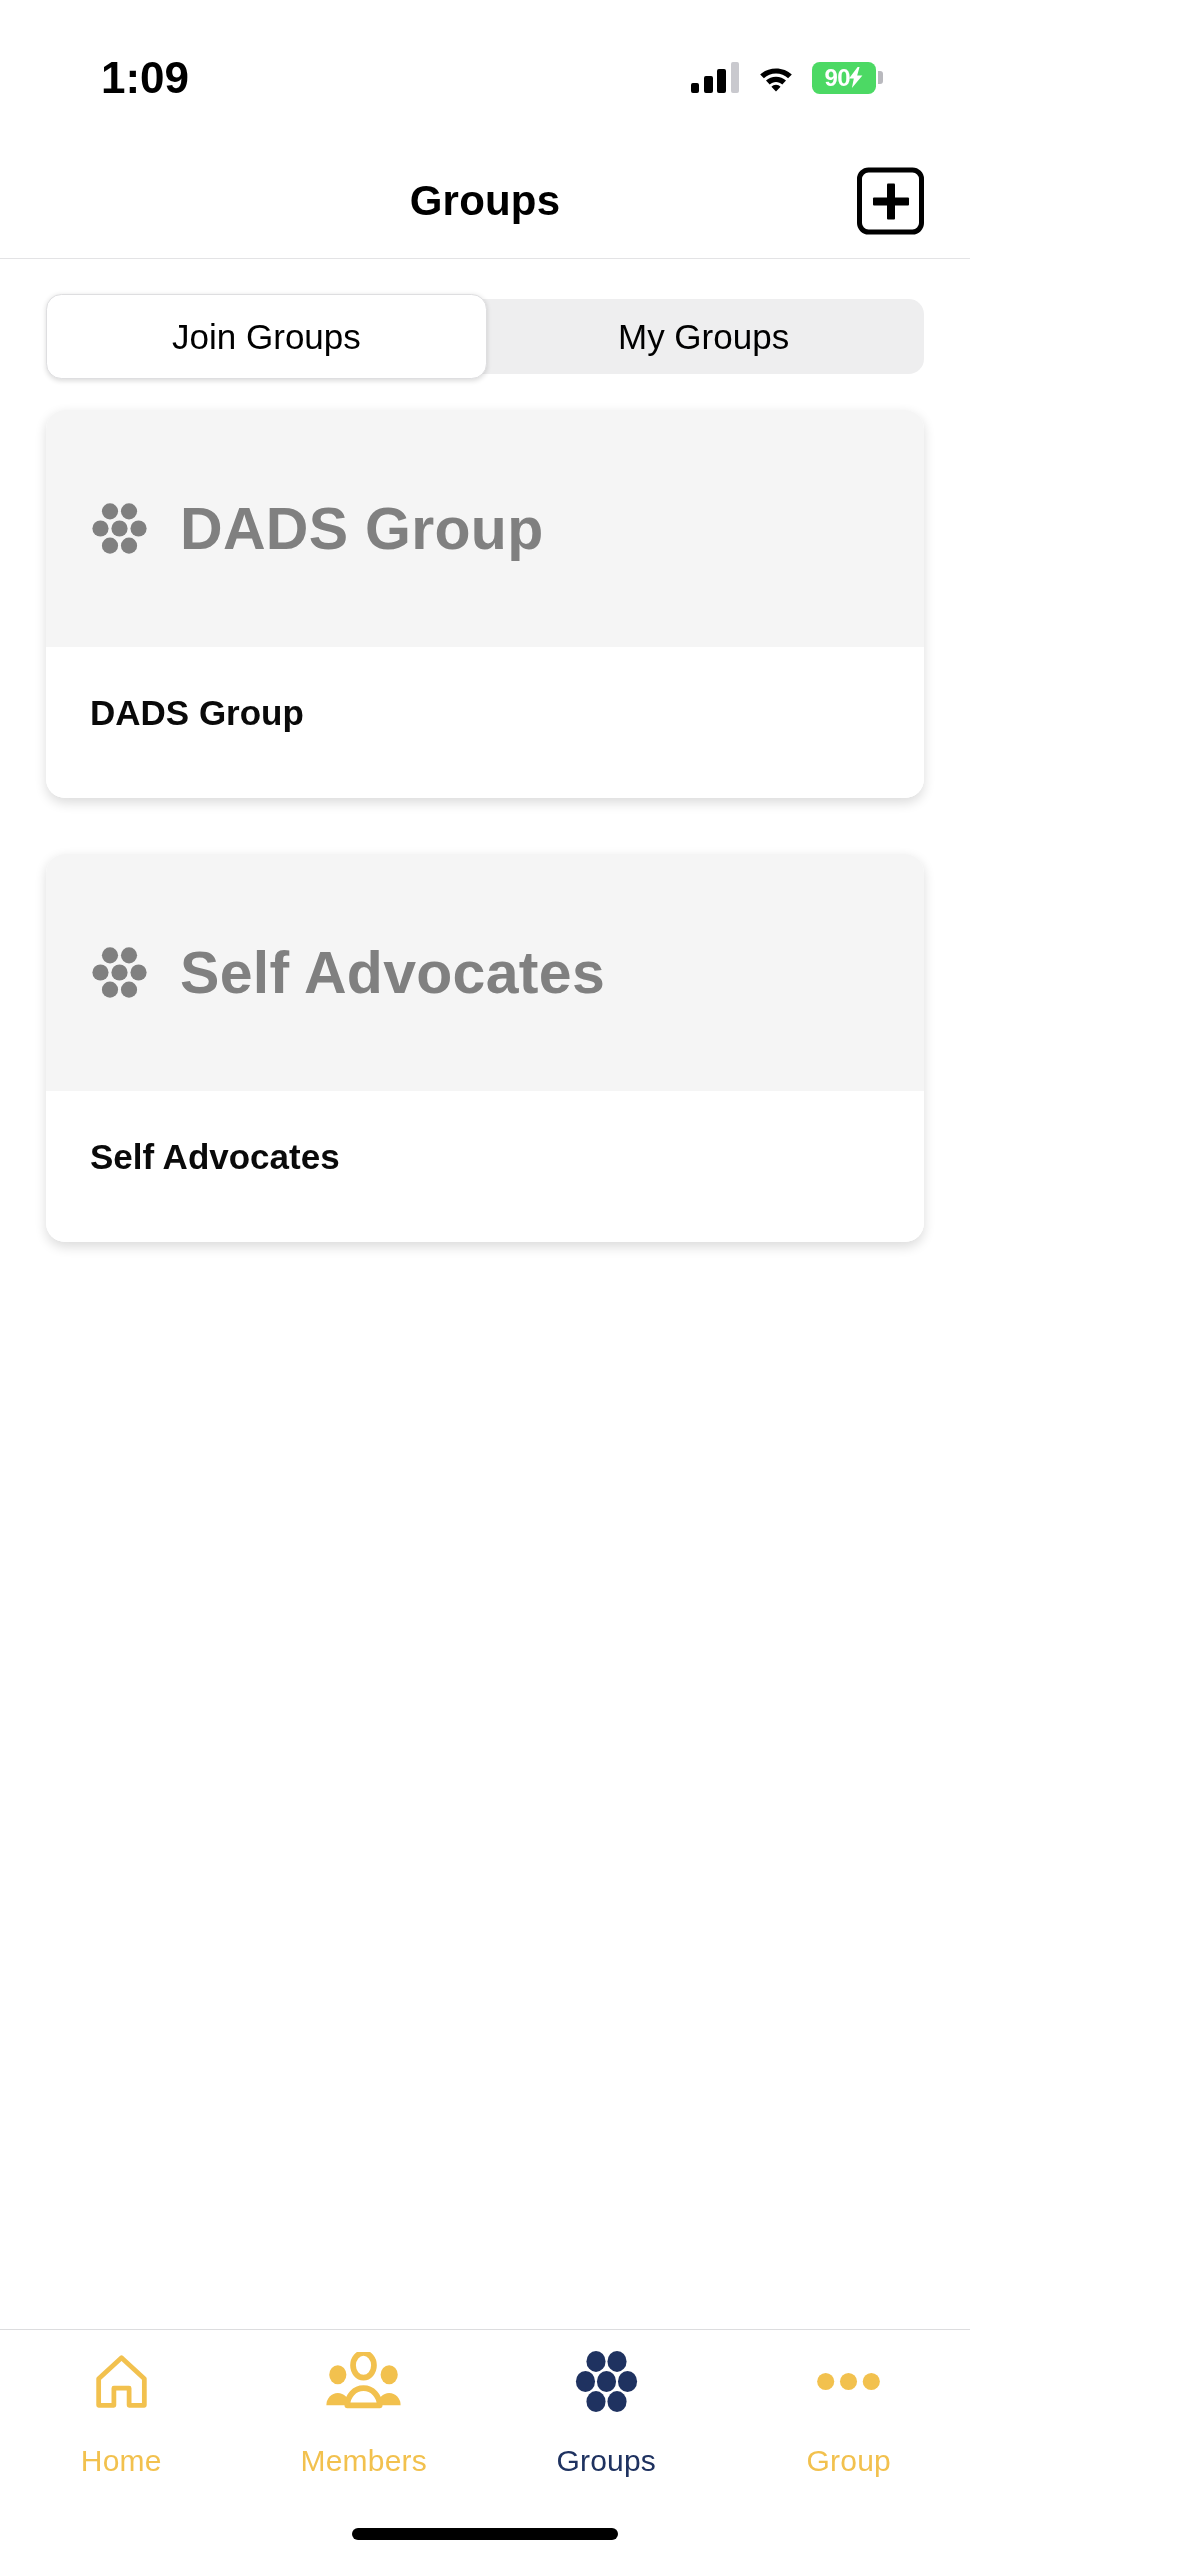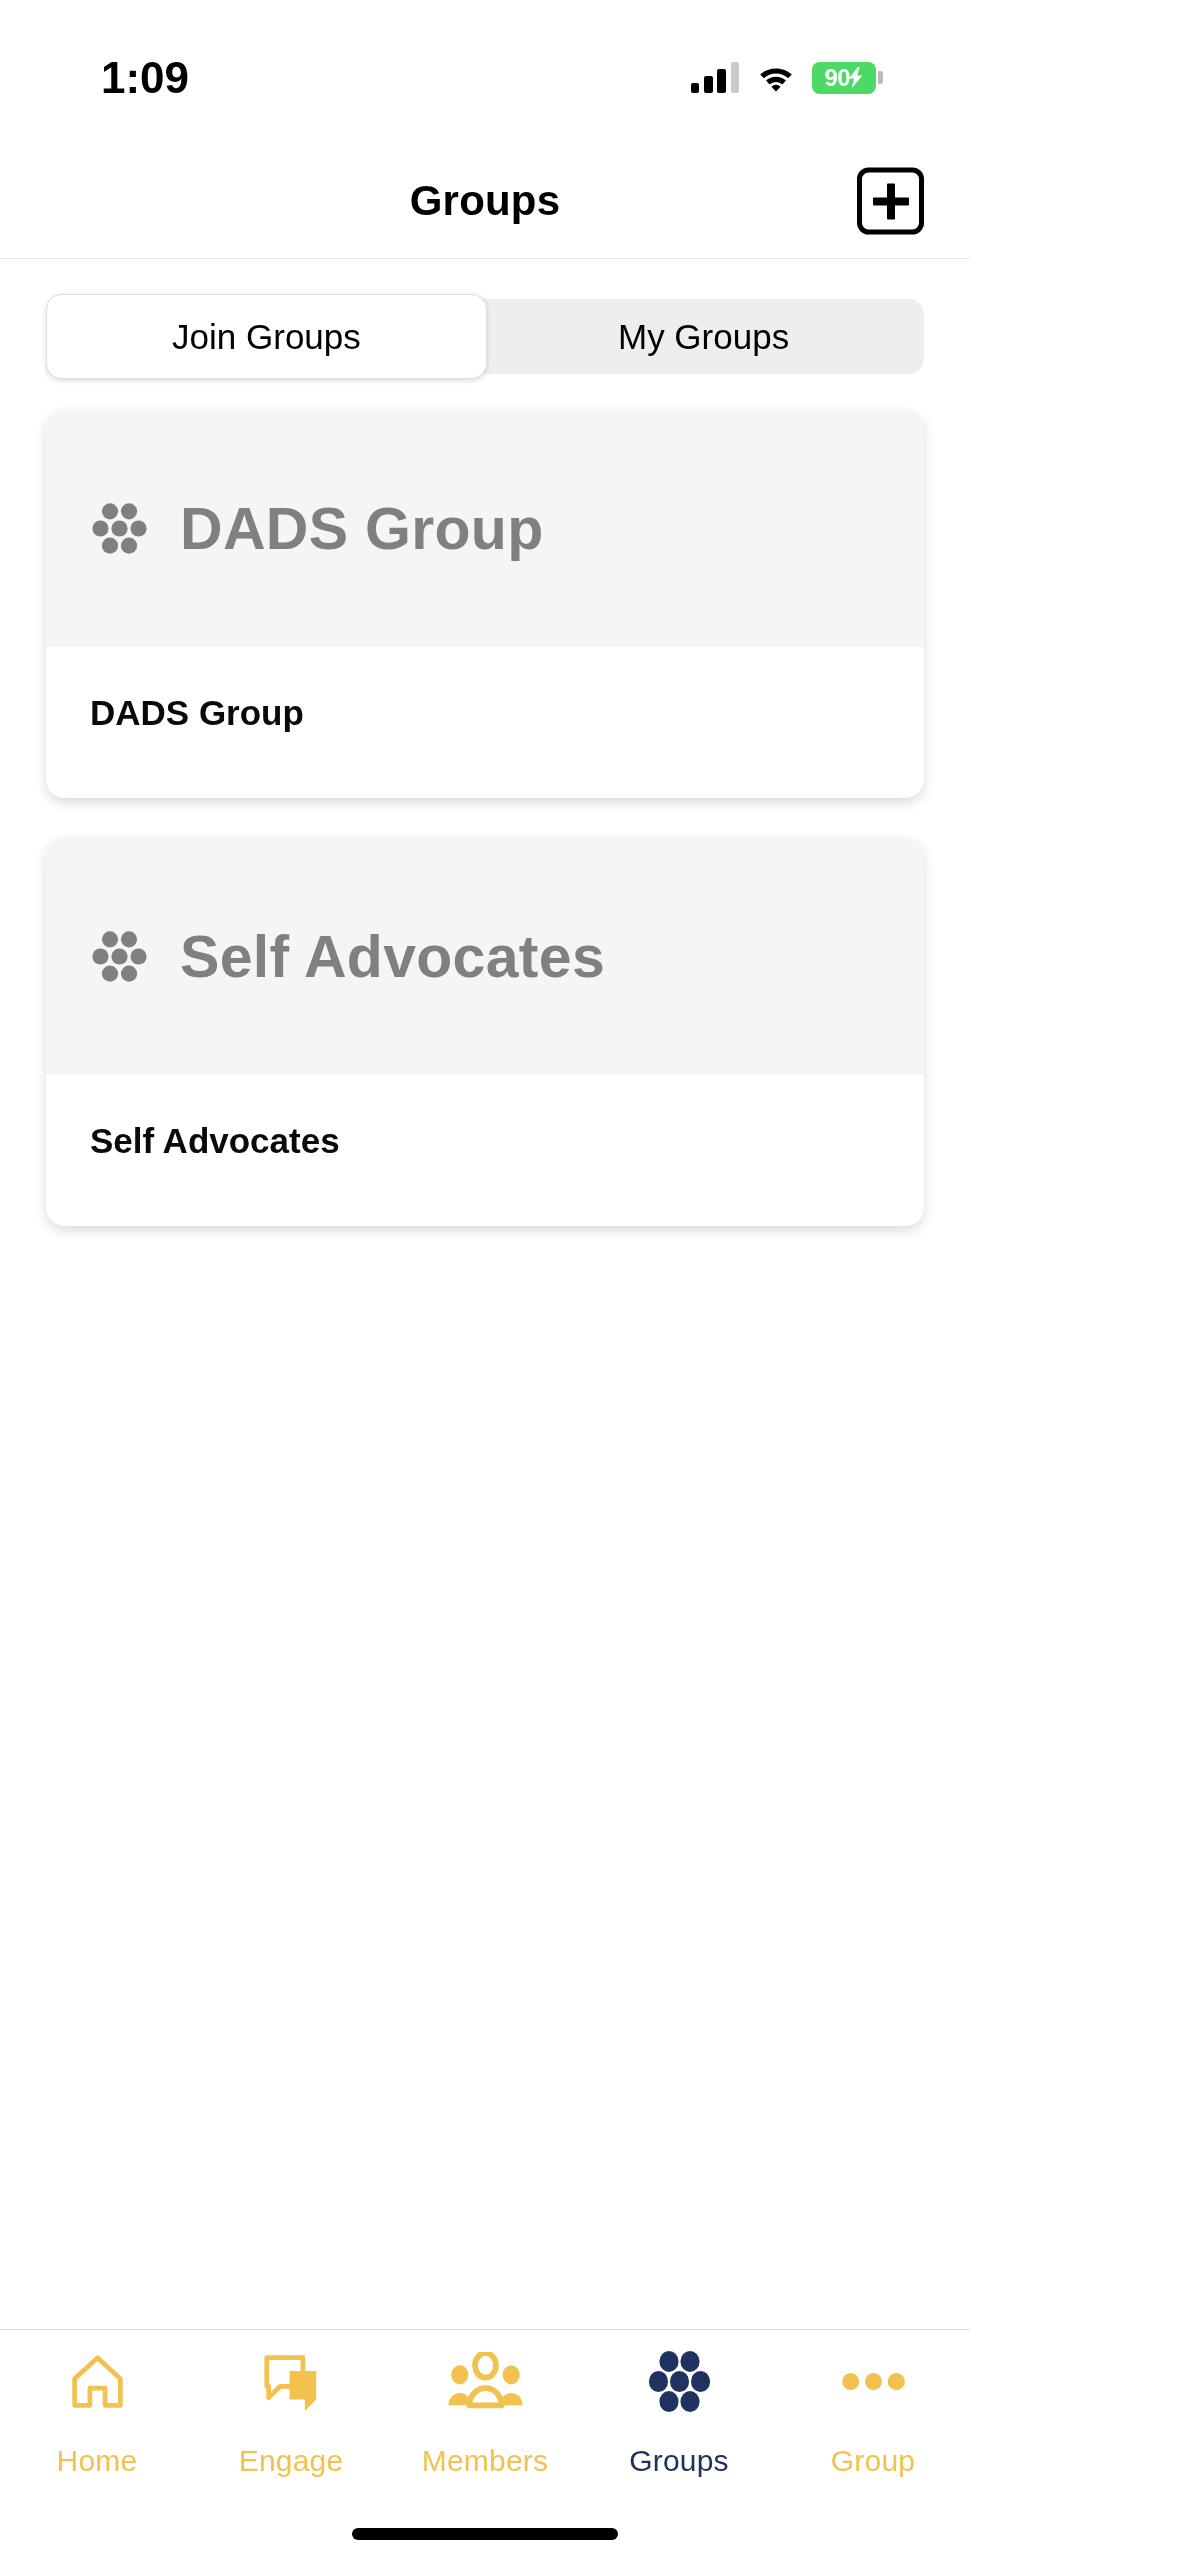--- a/index.html
+++ b/index.html
@@ -168,21 +168,21 @@
     box-shadow: 0 1.9px 5.8px rgba(0,0,0,0.14);
     margin: -4.8px -3.8px -4.8px 0;
     z-index: 2;
   }
 
   
   .cards {
     padding: 36px 46px 0 46px;
     display: flex;
     flex-direction: column;
-    gap: 40px;
+    gap: 56px;
   }
   .group-card {
     border-radius: 19px;
     background: #ffffff;
     box-shadow: 0 4.8px 11.5px rgba(0,0,0,0.14);
     overflow: hidden;
   }
   .card-header {
     background: #f5f5f5;
     height: 237px;
@@ -355,29 +355,20 @@
 
     <div class="tab">
       <span class="tab-icon">
         <svg width="59" height="59" viewBox="0 0 62 62">
           <path d="M31 6 L55 28 L55 56 L39 56 L39 38 L23 38 L23 56 L7 56 L7 28 Z" fill="none" stroke="#F2C14E" stroke-width="5" stroke-linejoin="round"></path>
         </svg>
       </span>
       <span class="tab-label">Home</span>
     </div>
 
-    <div class="tab">
-      <span class="tab-icon">
-        <svg width="61" height="59" viewBox="0 0 64 62">
-          <path d="M6 6 H44 V36 H20 L8 48 V36 H6 Z" fill="none" stroke="#F2C14E" stroke-width="5" stroke-linejoin="round"></path>
-          <path d="M30 20 H58 V50 L46 62 V50 H30 Z" fill="#F2C14E"></path>
-        </svg>
-      </span>
-      <span class="tab-label">Engage</span>
-    </div>
 
     <div class="tab">
       <span class="tab-icon">
         <svg width="75" height="59" viewBox="0 0 78 62">
           <ellipse cx="39" cy="14" rx="11" ry="13" fill="none" stroke="#F2C14E" stroke-width="6"></ellipse>
           <path d="M22 56 A17 18 0 0 1 56 56 Z" fill="none" stroke="#F2C14E" stroke-width="6" stroke-linejoin="round"></path>
           <ellipse cx="12" cy="24" rx="9" ry="10" fill="#F2C14E"></ellipse>
           <path d="M0 56 A12 13 0 0 1 24 56 Z" fill="#F2C14E"></path>
           <ellipse cx="66" cy="24" rx="9" ry="10" fill="#F2C14E"></ellipse>
           <path d="M54 56 A12 13 0 0 1 78 56 Z" fill="#F2C14E"></path>

